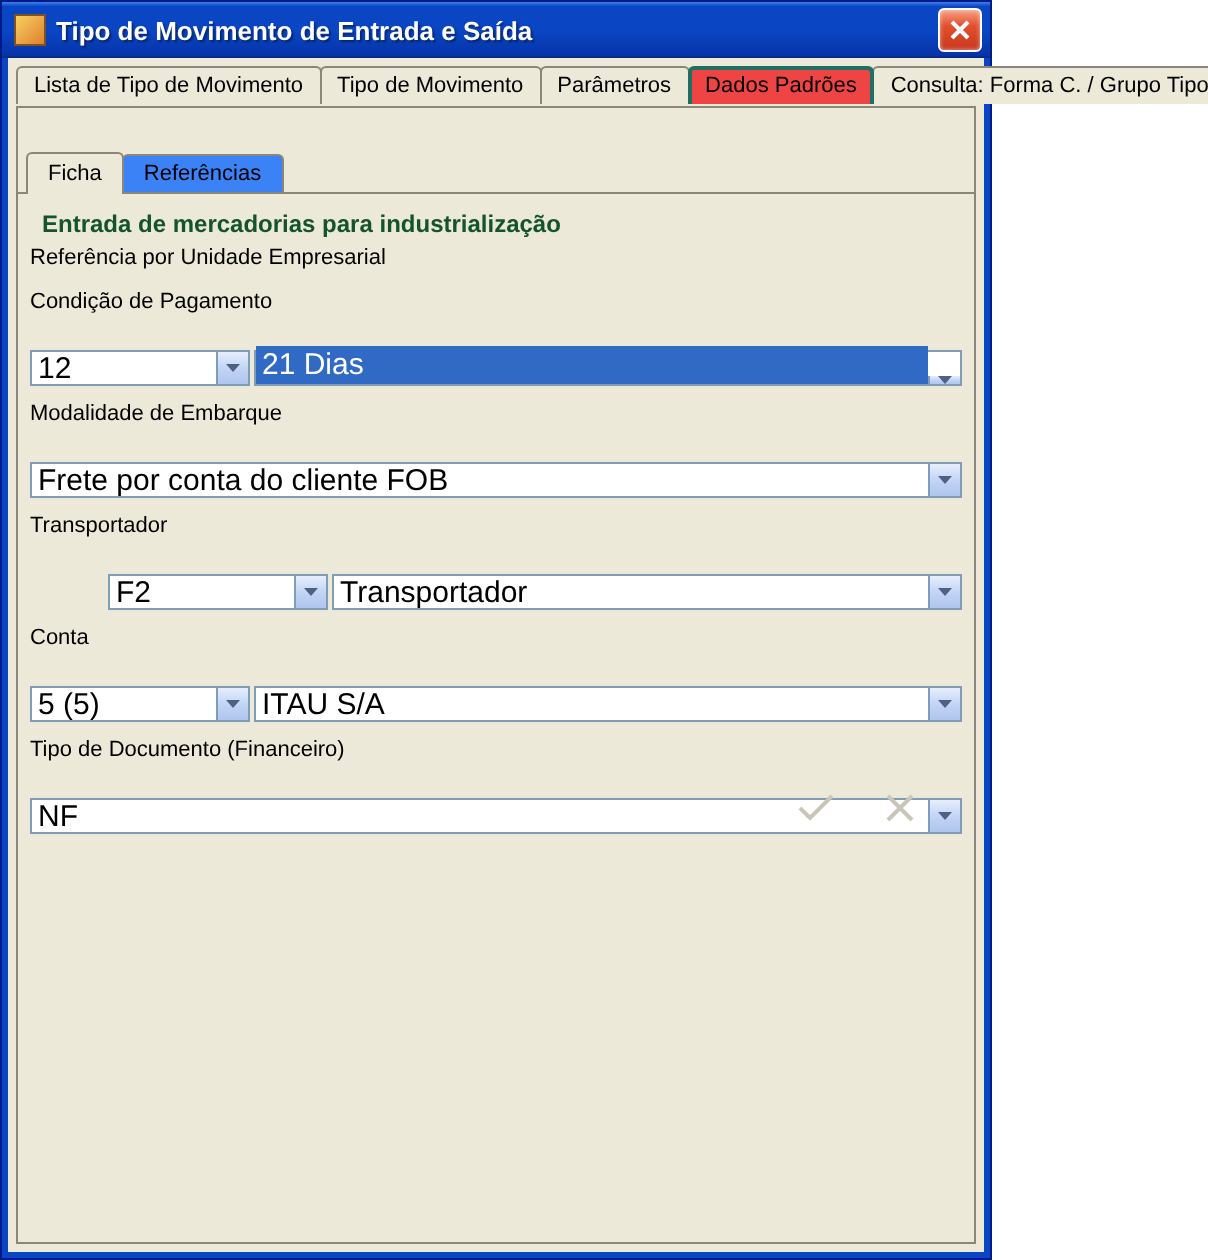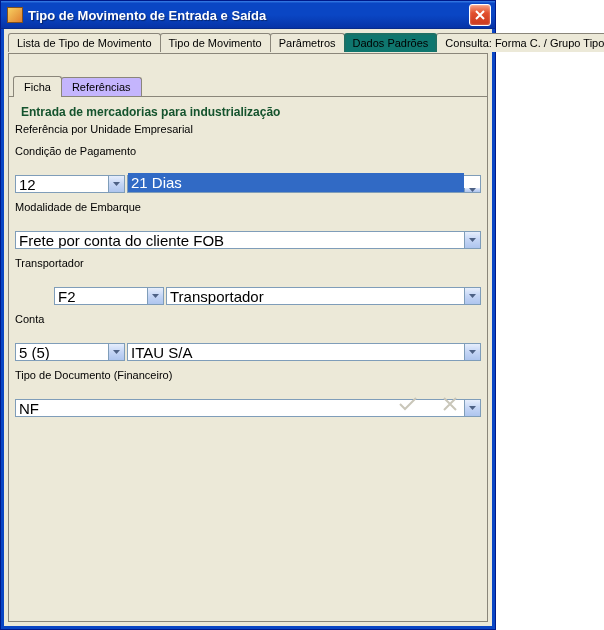--- a/index.html
+++ b/index.html
@@ -72,41 +72,41 @@
     background: #ece9d8;
     margin-right: -1px;
     border-top-left-radius: 3px;
     border-top-right-radius: 3px;
     position: relative;
     cursor: pointer;
     color: #000;
     white-space: nowrap;
   }
   .tabstrip .tab.active {
-    background: #0f766e;
+    background: #ef4444;
     z-index: 3;
     padding-top: 4px;
     padding-bottom: 4px;
   }
   .tabstrip .tab.highlight {
     border: 2px solid #1f6f64;
     border-bottom: none;
     padding: 2px 7px 3px 7px;
   }
   .tabstrip2 {
     display: flex;
     align-items: flex-end;
     height: 22px;
     margin-top: 4px;
   }
   .tab2 {
     padding: 3px 10px;
     border: 1px solid #8a867a;
     border-bottom: none;
-    background: #c4b5fd;
+    background: #3b82f6;
     margin-right: -1px;
     border-top-left-radius: 3px;
     border-top-right-radius: 3px;
     cursor: pointer;
   }
   .tab2.active {
     background: #ece9d8;
     z-index: 3;
     padding-top: 4px;
     padding-bottom: 4px;

